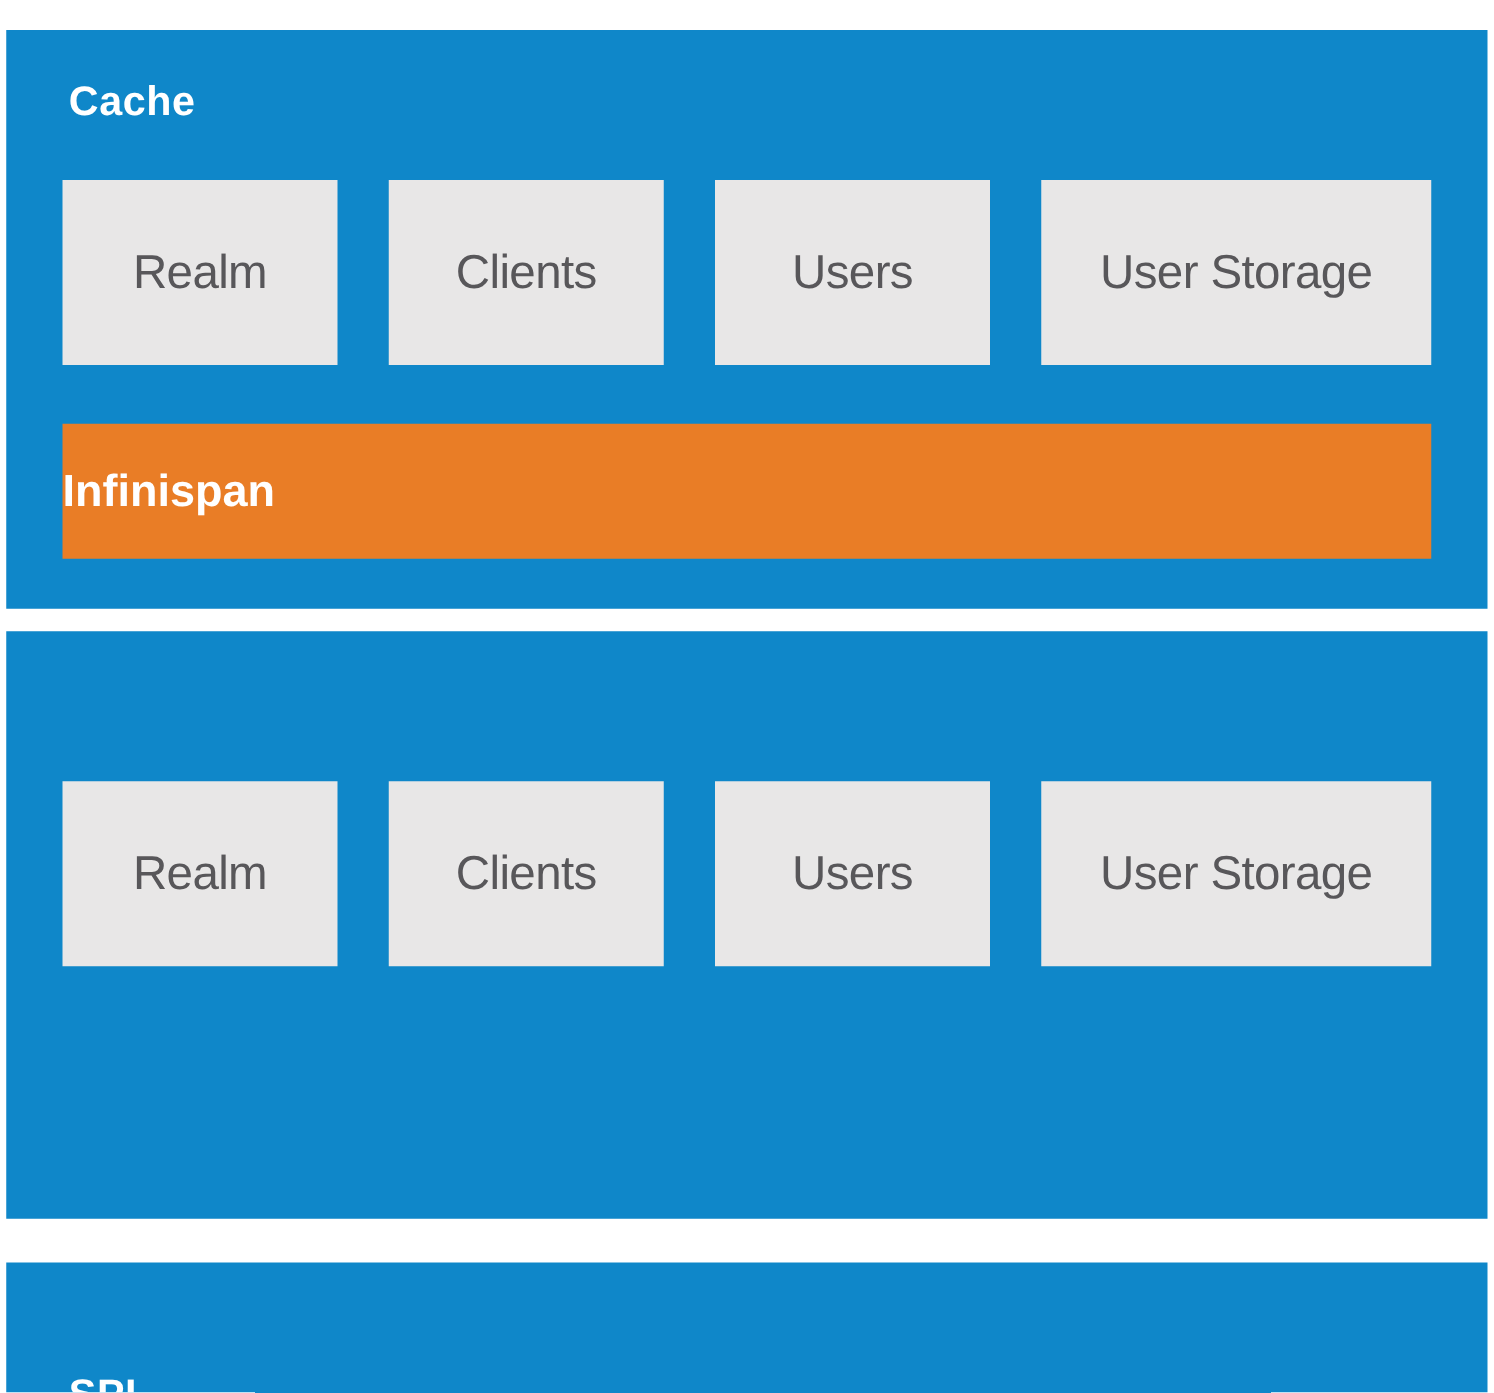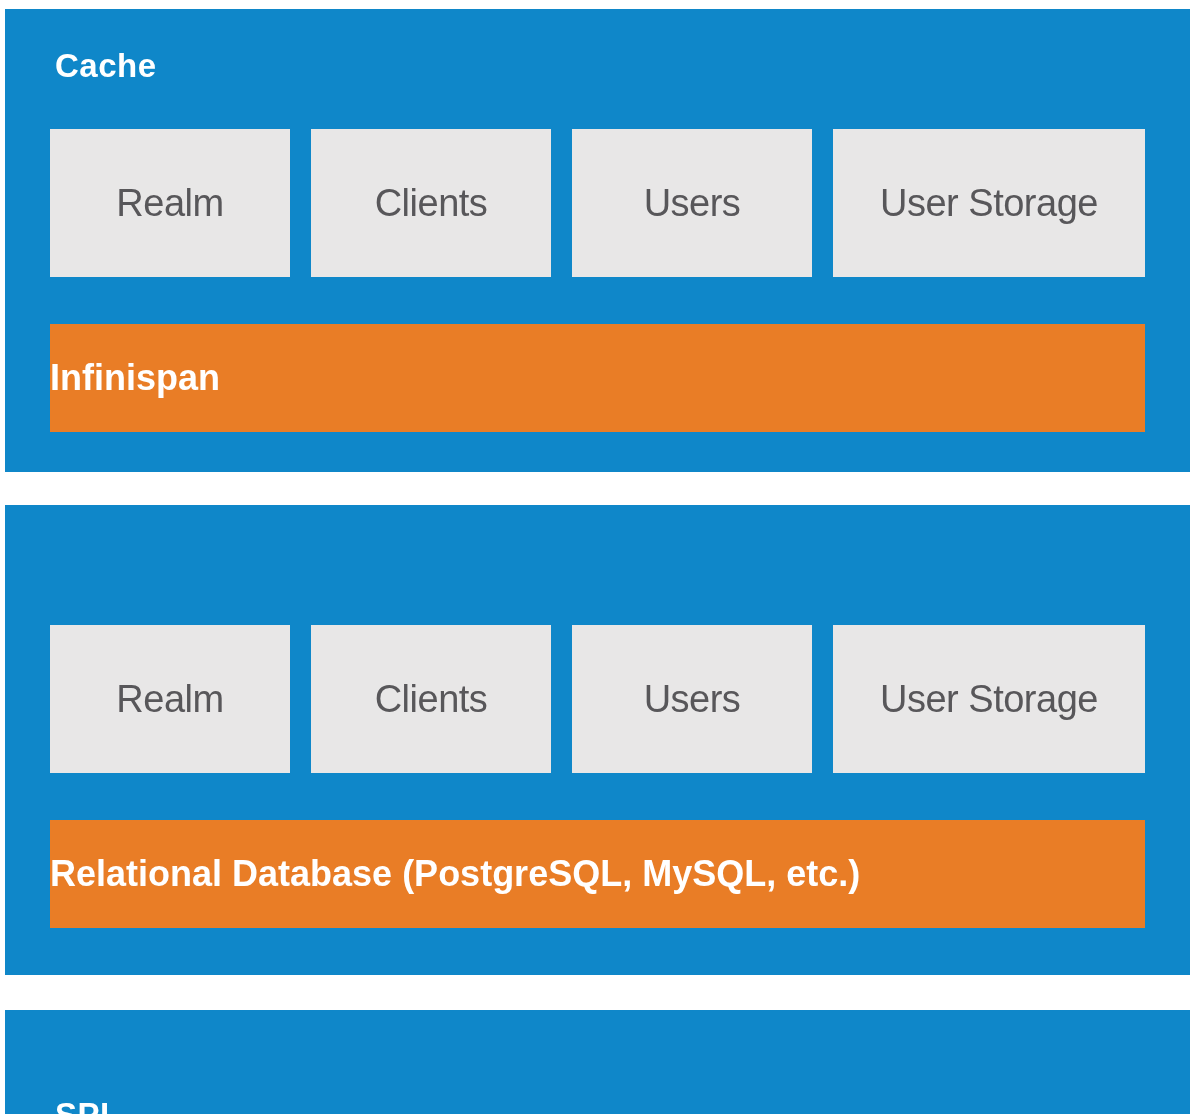--- a/index.html
+++ b/index.html
@@ -19,21 +19,21 @@
     background: var(--page-bg);
     font-family: "Liberation Sans", sans-serif;
     overflow: hidden;
   }
   .panel {
     position: absolute;
     left: 5px;
     width: 1185px;
     background: var(--panel-blue);
   }
-  .panel-cache    { top: 9px;    height: 463px; }
+  .panel-cache    { top: 24px;    height: 463px; }
   .panel-database { top: 505px;  height: 470px; }
   .panel-spi      { top: 1010px; height: 124px; display: flex; align-items: flex-end; }
   .panel-title {
     position: absolute;
     left: 50px;
     top: 38px;
     color: var(--title-text);
     font-size: 33px;
     font-weight: bold;
     letter-spacing: 0.5px;
@@ -45,21 +45,21 @@
   .box-row {
     position: absolute;
     left: 45px;
     top: 120px;
     width: 1095px;
     height: 148px;
     display: flex;
     justify-content: space-between;
   }
   .box {
-    width: 240px;
+    width: 220px;
     height: 148px;
     background: var(--box-grey);
     display: flex;
     align-items: center;
     justify-content: center;
     color: var(--box-text);
     font-size: 38px;
     font-weight: 400;
     letter-spacing: -0.5px;
   }
@@ -95,20 +95,19 @@
     <div class="bar">Infinispan</div>
   </section>
 
   <section class="panel panel-database">
     <div class="box-row">
       <div class="box">Realm</div>
       <div class="box">Clients</div>
       <div class="box">Users</div>
       <div class="box wide">User Storage</div>
     </div>
-    <div class="bar">Relational Database (PostgreSQL, MySQL, etc.)</div>
   </section>
 
   <section class="panel panel-spi">
     <h2 class="panel-title">SPI</h2>
   </section>
 
 </div>
 
 </body></html>

